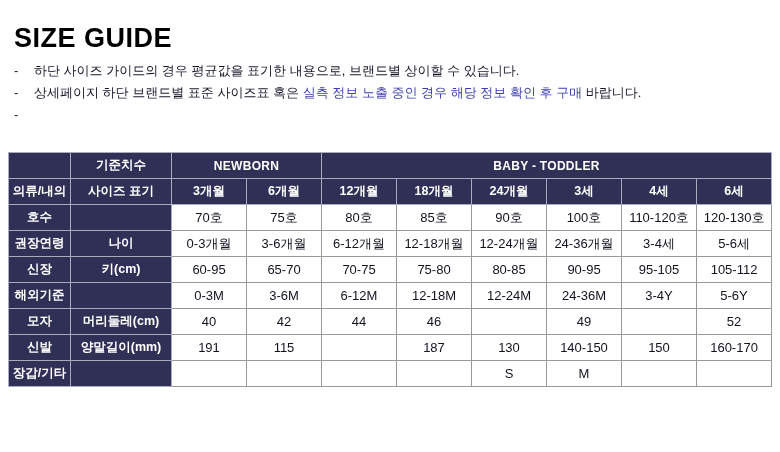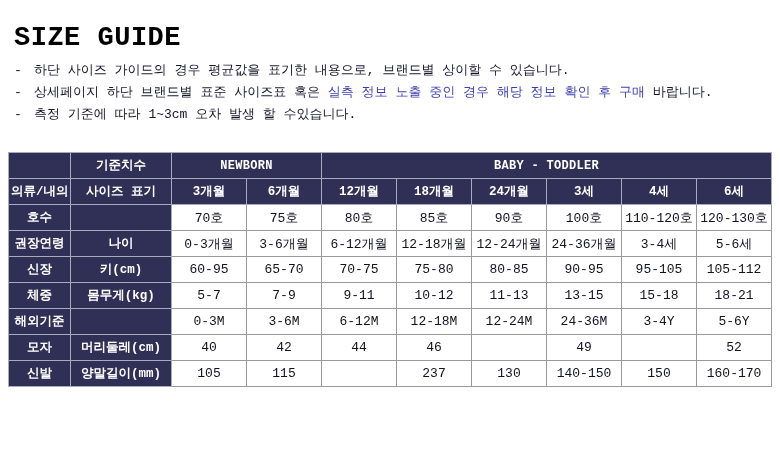--- a/index.html
+++ b/index.html
@@ -8,21 +8,20 @@
     background: #ffffff;
     width: 780px;
     height: 452px;
     overflow: hidden;
     font-family: "Liberation Sans", "DejaVu Sans", sans-serif;
   }
   .page {
     width: 724px;
     height: 452px;
     position: relative;
-    font-family: Liberation Mono, monospace;
   }
   .page-title {
     position: absolute;
     left: 14px;
     top: 24px;
     font-size: 27px;
     font-weight: 800;
     letter-spacing: 0.5px;
     color: #000000;
     line-height: 28px;
@@ -100,21 +99,20 @@
     <div class="note-line">
       <span class="note-dash">-</span>
       <span class="note-text">하단 사이즈 가이드의 경우 평균값을 표기한 내용으로, 브랜드별 상이할 수 있습니다.</span>
     </div>
     <div class="note-line">
       <span class="note-dash">-</span>
       <span class="note-text"><span>상세페이지 하단 브랜드별 표준 사이즈표 혹은 </span><span class="blue">실측 정보 노출 중인 경우 해당 정보 확인 후 구매</span><span> 바랍니다.</span></span>
     </div>
     <div class="note-line">
       <span class="note-dash">-</span>
-      <span class="note-text">측정 기준에 따라 1~3cm 오차 발생 할 수있습니다.</span>
     </div>
   </div>
 
   <table class="size-table">
     <colgroup>
       <col style="width:62px">
       <col style="width:101px">
       <col style="width:75px">
         <col style="width:75px">
         <col style="width:75px">
@@ -175,32 +173,20 @@
           <td>60-95</td>
           <td>65-70</td>
           <td>70-75</td>
           <td>75-80</td>
           <td>80-85</td>
           <td>90-95</td>
           <td>95-105</td>
           <td>105-112</td>
         </tr>
         <tr>
-          <th>체중</th>
-          <th>몸무게(kg)</th>
-          <td>5-7</td>
-          <td>7-9</td>
-          <td>9-11</td>
-          <td>10-12</td>
-          <td>11-13</td>
-          <td>13-15</td>
-          <td>15-18</td>
-          <td>18-21</td>
-        </tr>
-        <tr>
           <th>해외기준</th>
           <th></th>
           <td>0-3M</td>
           <td>3-6M</td>
           <td>6-12M</td>
           <td>12-18M</td>
           <td>12-24M</td>
           <td>24-36M</td>
           <td>3-4Y</td>
           <td>5-6Y</td>
@@ -213,25 +199,37 @@
           <td>44</td>
           <td>46</td>
           <td></td>
           <td>49</td>
           <td></td>
           <td>52</td>
         </tr>
         <tr>
           <th>신발</th>
           <th>양말길이(mm)</th>
-          <td>105</td>
+          <td>191</td>
           <td>115</td>
           <td></td>
-          <td>237</td>
+          <td>187</td>
           <td>130</td>
           <td>140-150</td>
           <td>150</td>
           <td>160-170</td>
         </tr>
+        <tr>
+          <th>장갑/기타</th>
+          <th></th>
+          <td></td>
+          <td></td>
+          <td></td>
+          <td></td>
+          <td>S</td>
+          <td>M</td>
+          <td></td>
+          <td></td>
+        </tr>
       </tbody>
   </table>
 
 </div>
 
 </body></html>

